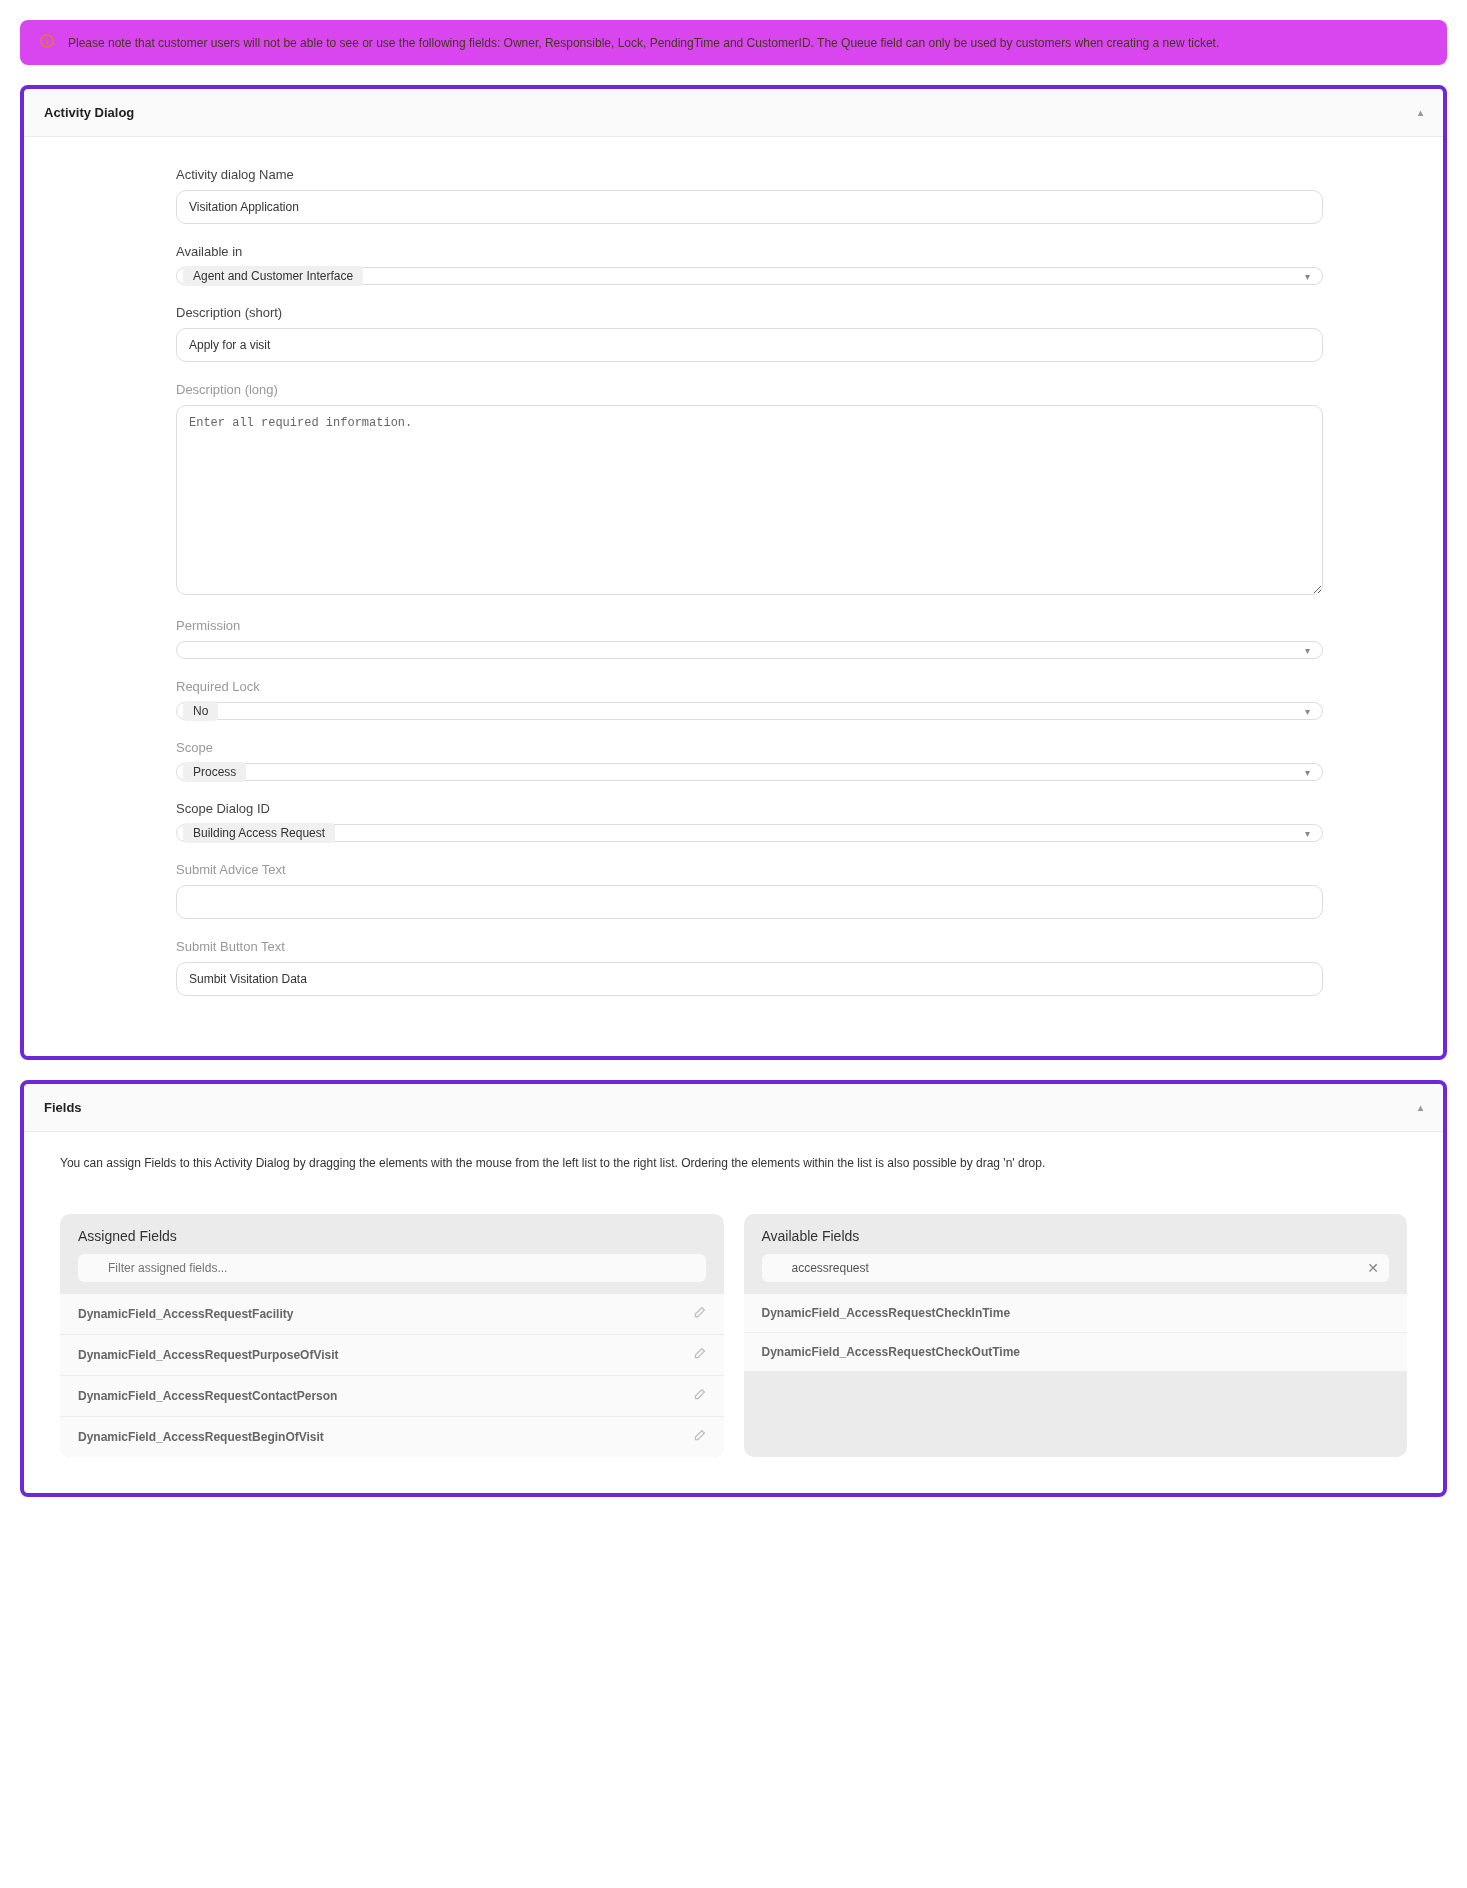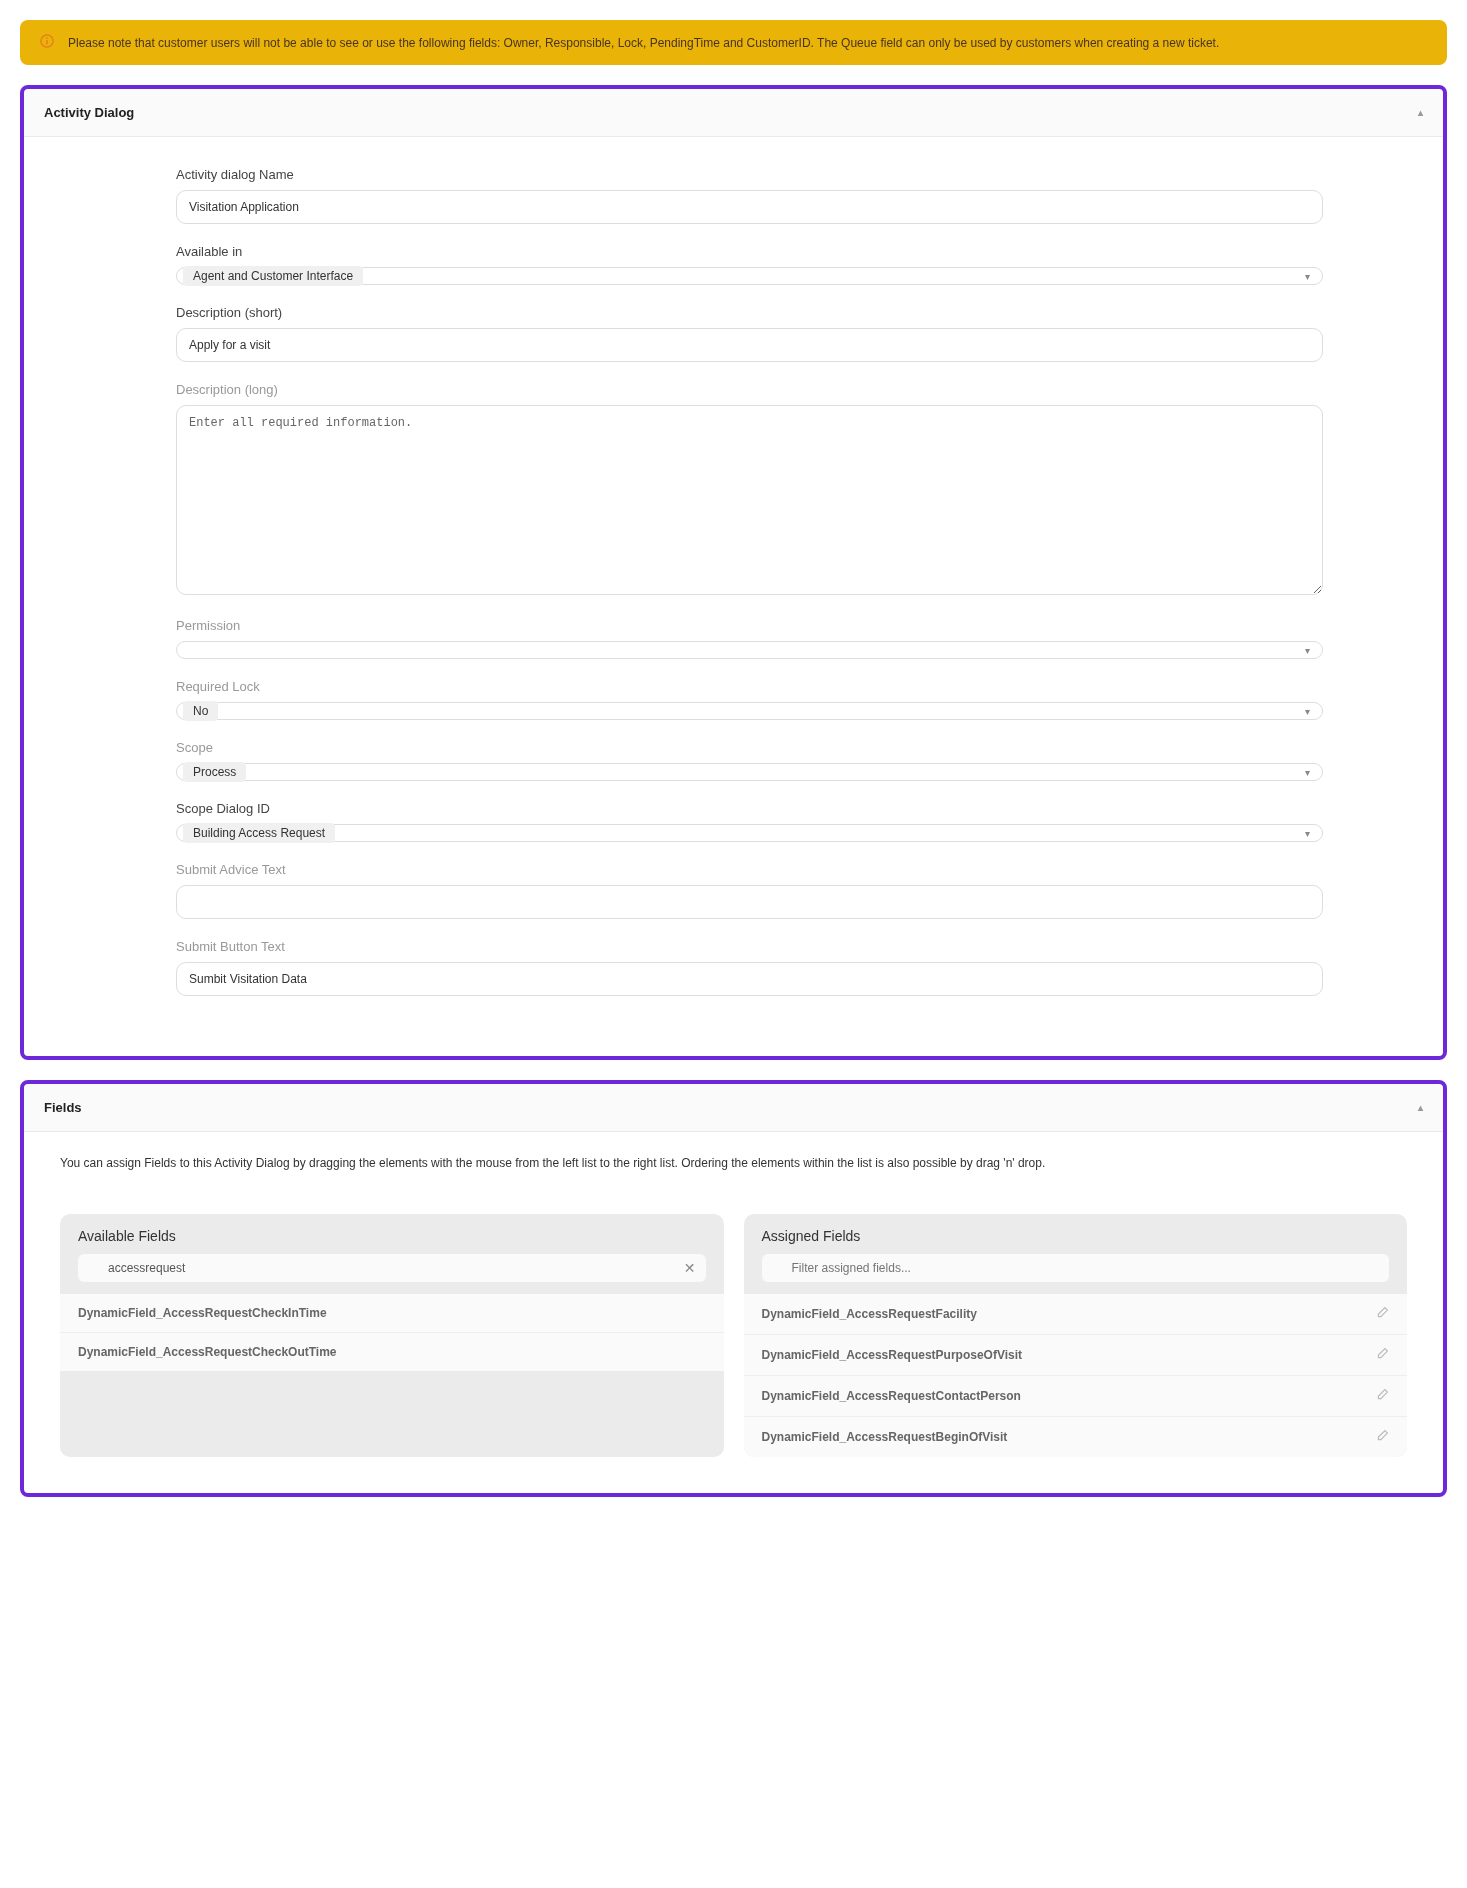--- a/index.html
+++ b/index.html
@@ -4,21 +4,21 @@
 <style>
   * { box-sizing: border-box; margin: 0; padding: 0; }
   body {
     font-family: -apple-system, BlinkMacSystemFont, "Segoe UI", Arial, sans-serif;
     background: #fff;
     padding: 20px;
     font-size: 13px;
     color: #333;
   }
   .notice {
-    background: #eab308;
+    background: #d946ef;
     border-radius: 8px;
     padding: 14px 20px;
     margin-bottom: 20px;
     display: flex;
     align-items: center;
     gap: 14px;
   }
   .notice-icon {
     color: #e67c1f;
     font-size: 14px;
@@ -286,20 +286,69 @@
   <div class="panel-header">
     <span>Fields</span>
     <span class="collapse-icon">▴</span>
   </div>
   <div class="panel-body fields-body">
     <p class="fields-help">You can assign Fields to this Activity Dialog by dragging the elements with the mouse from the left list to the right list. Ordering the elements within the list is also possible by drag 'n' drop.</p>
 
     <div class="two-col">
 
       <div class="col">
+        <div class="col-header">Assigned Fields</div>
+        <div class="filter-row">
+          <div class="filter-wrap">
+            <span class="filter-search-icon">
+              <svg width="12" height="12" viewBox="0 0 16 16" fill="none" stroke="currentColor" stroke-width="2">
+                  <circle cx="7" cy="7" r="5"></circle>
+                  <line x1="11" y1="11" x2="15" y2="15"></line>
+                </svg>
+            </span>
+            <input class="filter-input" placeholder="Filter assigned fields..." style="">
+          </div>
+        </div>
+        <div class="field-list">
+          <div class="field-item">
+            <span>DynamicField_AccessRequestFacility</span>
+            <span class="edit-icon">
+              <svg width="13" height="13" viewBox="0 0 16 16" fill="none" stroke="currentColor" stroke-width="1.5">
+                  <path d="M11 2l3 3-8 8H3v-3l8-8z"></path>
+                </svg>
+            </span>
+          </div>
+          <div class="field-item">
+            <span>DynamicField_AccessRequestPurposeOfVisit</span>
+            <span class="edit-icon">
+              <svg width="13" height="13" viewBox="0 0 16 16" fill="none" stroke="currentColor" stroke-width="1.5">
+                  <path d="M11 2l3 3-8 8H3v-3l8-8z"></path>
+                </svg>
+            </span>
+          </div>
+          <div class="field-item">
+            <span>DynamicField_AccessRequestContactPerson</span>
+            <span class="edit-icon">
+              <svg width="13" height="13" viewBox="0 0 16 16" fill="none" stroke="currentColor" stroke-width="1.5">
+                  <path d="M11 2l3 3-8 8H3v-3l8-8z"></path>
+                </svg>
+            </span>
+          </div>
+          <div class="field-item">
+            <span>DynamicField_AccessRequestBeginOfVisit</span>
+            <span class="edit-icon">
+              <svg width="13" height="13" viewBox="0 0 16 16" fill="none" stroke="currentColor" stroke-width="1.5">
+                  <path d="M11 2l3 3-8 8H3v-3l8-8z"></path>
+                </svg>
+            </span>
+          </div>
+        </div>
+      </div>
+
+      <div class="col">
         <div class="col-header">Available Fields</div>
         <div class="filter-row">
           <div class="filter-wrap">
             <span class="filter-search-icon">
               <svg width="12" height="12" viewBox="0 0 16 16" fill="none" stroke="currentColor" stroke-width="2">
                   <circle cx="7" cy="7" r="5"></circle>
                   <line x1="11" y1="11" x2="15" y2="15"></line>
                 </svg>
             </span>
             <input class="filter-input" value="accessrequest" style="">
@@ -308,64 +357,15 @@
         </div>
         <div class="field-list">
           <div class="field-item">
             <span>DynamicField_AccessRequestCheckInTime</span>
           </div>
           <div class="field-item">
             <span>DynamicField_AccessRequestCheckOutTime</span>
           </div>
         </div>
       </div>
-
-      <div class="col">
-        <div class="col-header">Assigned Fields</div>
-        <div class="filter-row">
-          <div class="filter-wrap">
-            <span class="filter-search-icon">
-              <svg width="12" height="12" viewBox="0 0 16 16" fill="none" stroke="currentColor" stroke-width="2">
-                  <circle cx="7" cy="7" r="5"></circle>
-                  <line x1="11" y1="11" x2="15" y2="15"></line>
-                </svg>
-            </span>
-            <input class="filter-input" placeholder="Filter assigned fields..." style="">
-          </div>
-        </div>
-        <div class="field-list">
-          <div class="field-item">
-            <span>DynamicField_AccessRequestFacility</span>
-            <span class="edit-icon">
-              <svg width="13" height="13" viewBox="0 0 16 16" fill="none" stroke="currentColor" stroke-width="1.5">
-                  <path d="M11 2l3 3-8 8H3v-3l8-8z"></path>
-                </svg>
-            </span>
-          </div>
-          <div class="field-item">
-            <span>DynamicField_AccessRequestPurposeOfVisit</span>
-            <span class="edit-icon">
-              <svg width="13" height="13" viewBox="0 0 16 16" fill="none" stroke="currentColor" stroke-width="1.5">
-                  <path d="M11 2l3 3-8 8H3v-3l8-8z"></path>
-                </svg>
-            </span>
-          </div>
-          <div class="field-item">
-            <span>DynamicField_AccessRequestContactPerson</span>
-            <span class="edit-icon">
-              <svg width="13" height="13" viewBox="0 0 16 16" fill="none" stroke="currentColor" stroke-width="1.5">
-                  <path d="M11 2l3 3-8 8H3v-3l8-8z"></path>
-                </svg>
-            </span>
-          </div>
-          <div class="field-item">
-            <span>DynamicField_AccessRequestBeginOfVisit</span>
-            <span class="edit-icon">
-              <svg width="13" height="13" viewBox="0 0 16 16" fill="none" stroke="currentColor" stroke-width="1.5">
-                  <path d="M11 2l3 3-8 8H3v-3l8-8z"></path>
-                </svg>
-            </span>
-          </div>
-        </div>
-      </div>
     </div>
   </div>
 </div>
 
 </body></html>

